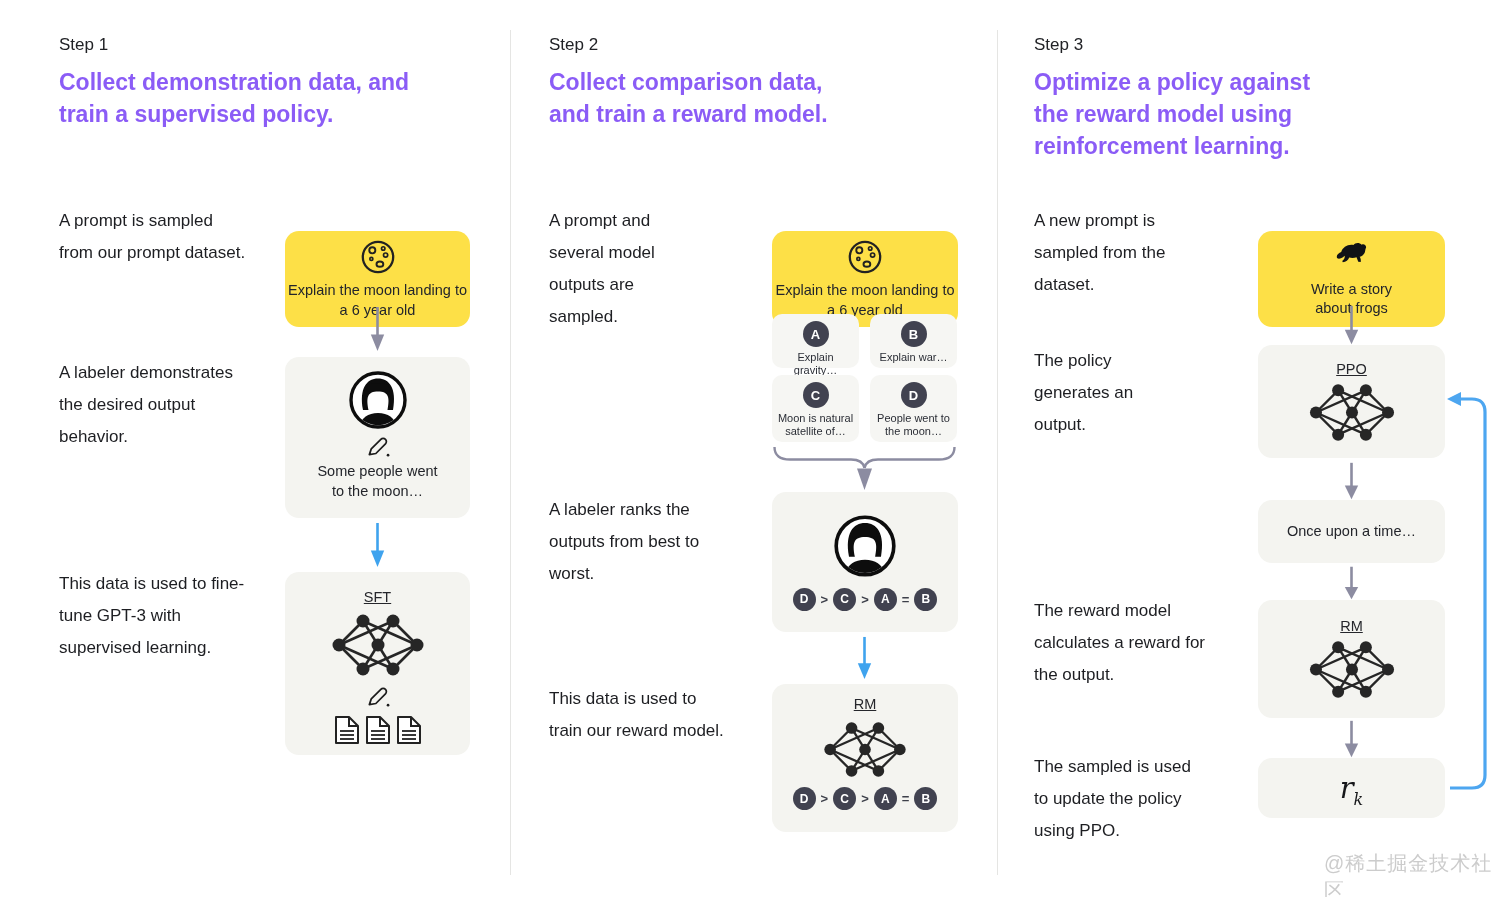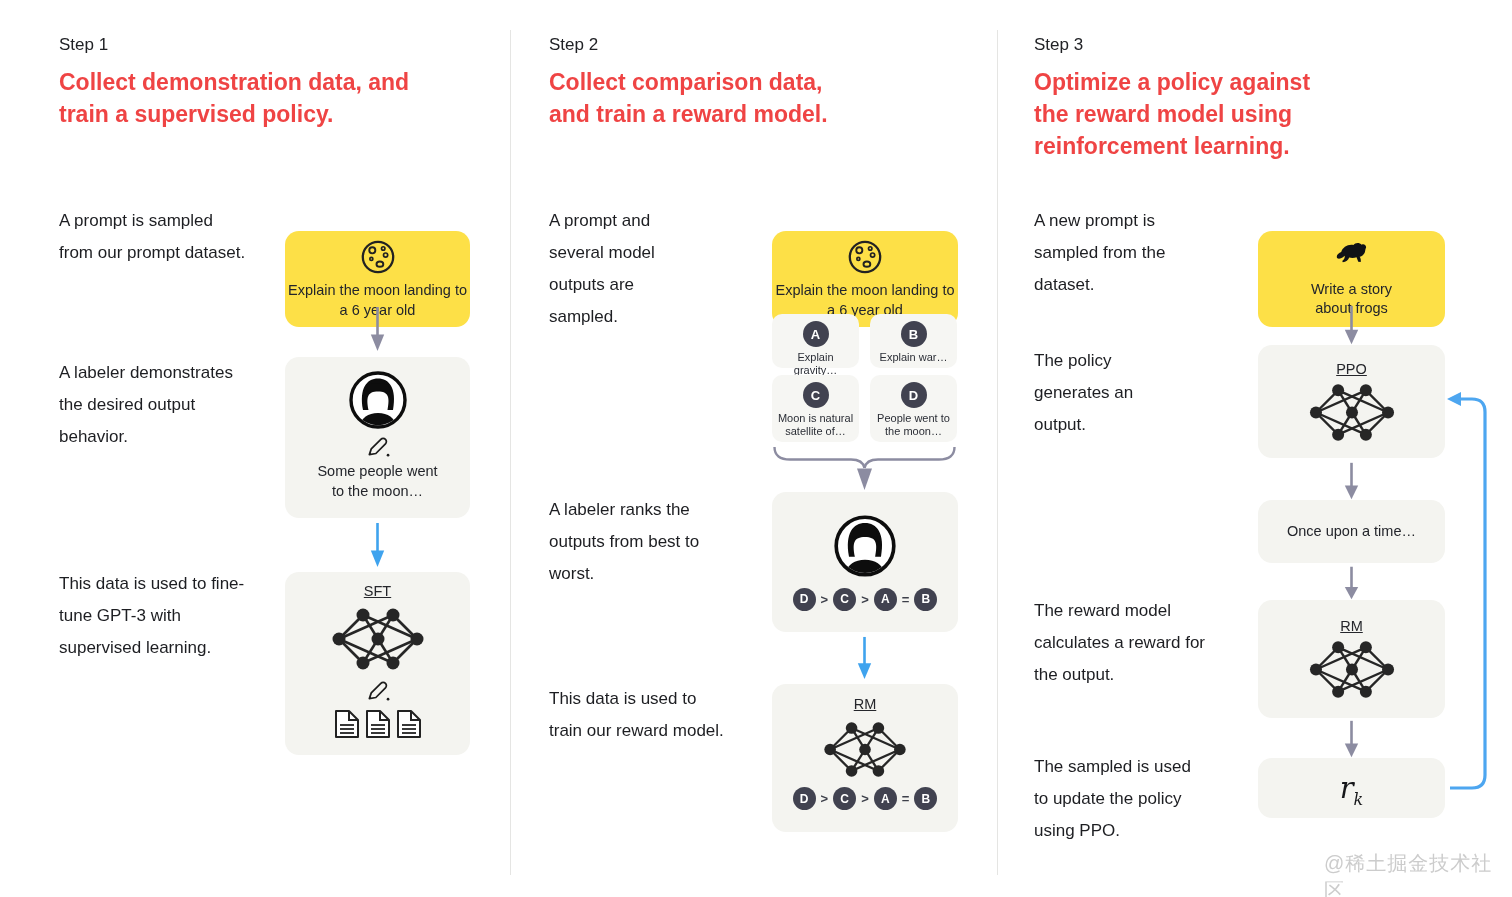--- a/index.html
+++ b/index.html
@@ -3,21 +3,21 @@
 <meta charset="utf-8">
 <style>
   * { box-sizing: border-box; }
   html, body { margin: 0; padding: 0; background: #ffffff; }
   body { font-family: "Liberation Sans", "DejaVu Sans", sans-serif; color: #1d1e22; }
   .canvas { position: relative; width: 1512px; height: 897px; background: #ffffff; overflow: hidden; }
 
   .divider { position: absolute; top: 30px; height: 845px; width: 1px; background: #e5e5e3; }
 
   .step-label { position: absolute; font-size: 17px; color: #212226; }
-  .title { position: absolute; margin: 0; font-size: 23px; font-weight: 700; color: #ef4444; line-height: 32px; }
+  .title { position: absolute; margin: 0; font-size: 23px; font-weight: 700; color: #8b5cf6; line-height: 32px; }
   .caption { position: absolute; margin: 0; font-size: 17px; font-weight: 400; color: #1d1e22; line-height: 32px; }
 
   .box { position: absolute; border-radius: 14px; display: flex; flex-direction: column; align-items: center; justify-content: center; }
   .box.blue { background: #fde047; margin-top: 24px; }
   .box.gray { background: #f4f4f0; }
   .box.top-align { justify-content: flex-start; }
   .box-text { font-size: 14.5px; line-height: 19.5px; color: #23252b; text-align: center; }
   .model-label { font-size: 14.5px; color: #25262b; text-decoration: underline; }
 
   .outbox { position: absolute; background: #f6f6f3; border-radius: 10px; display: flex; flex-direction: column; align-items: center; padding-top: 7px; gap: 4px; }
@@ -149,21 +149,21 @@
       </svg>
     <div class="box-text" style="width:125px;margin-top:4px">Some people went to the moon…</div>
   </div>
 
   <svg class="arrow" style="left:370px;top:522px;height:46px;color:#3fa3ee" viewBox="0 0 15 46" preserveAspectRatio="none">
       <use href="#sym-arrow"></use>
     </svg>
 
   <p class="caption" style="left:59px;top:568px;width:195px">This data is used to fine-tune GPT-3 with supervised learning.</p>
 
-  <div class="box gray top-align" style="left:285px;top:572px;width:185px;height:183px;padding-top:11px;gap:7px">
+  <div class="box gray top-align" style="left:285px;top:572px;width:185px;height:183px;padding-top:17px;gap:7px">
     <div class="model-label">SFT</div>
     <svg width="98" height="66">
         <use href="#sym-net"></use>
       </svg>
     <svg width="25" height="23">
         <use href="#sym-pencil"></use>
       </svg>
     <div class="docs-row">
       <svg width="26" height="30">
           <use href="#sym-doc"></use>

